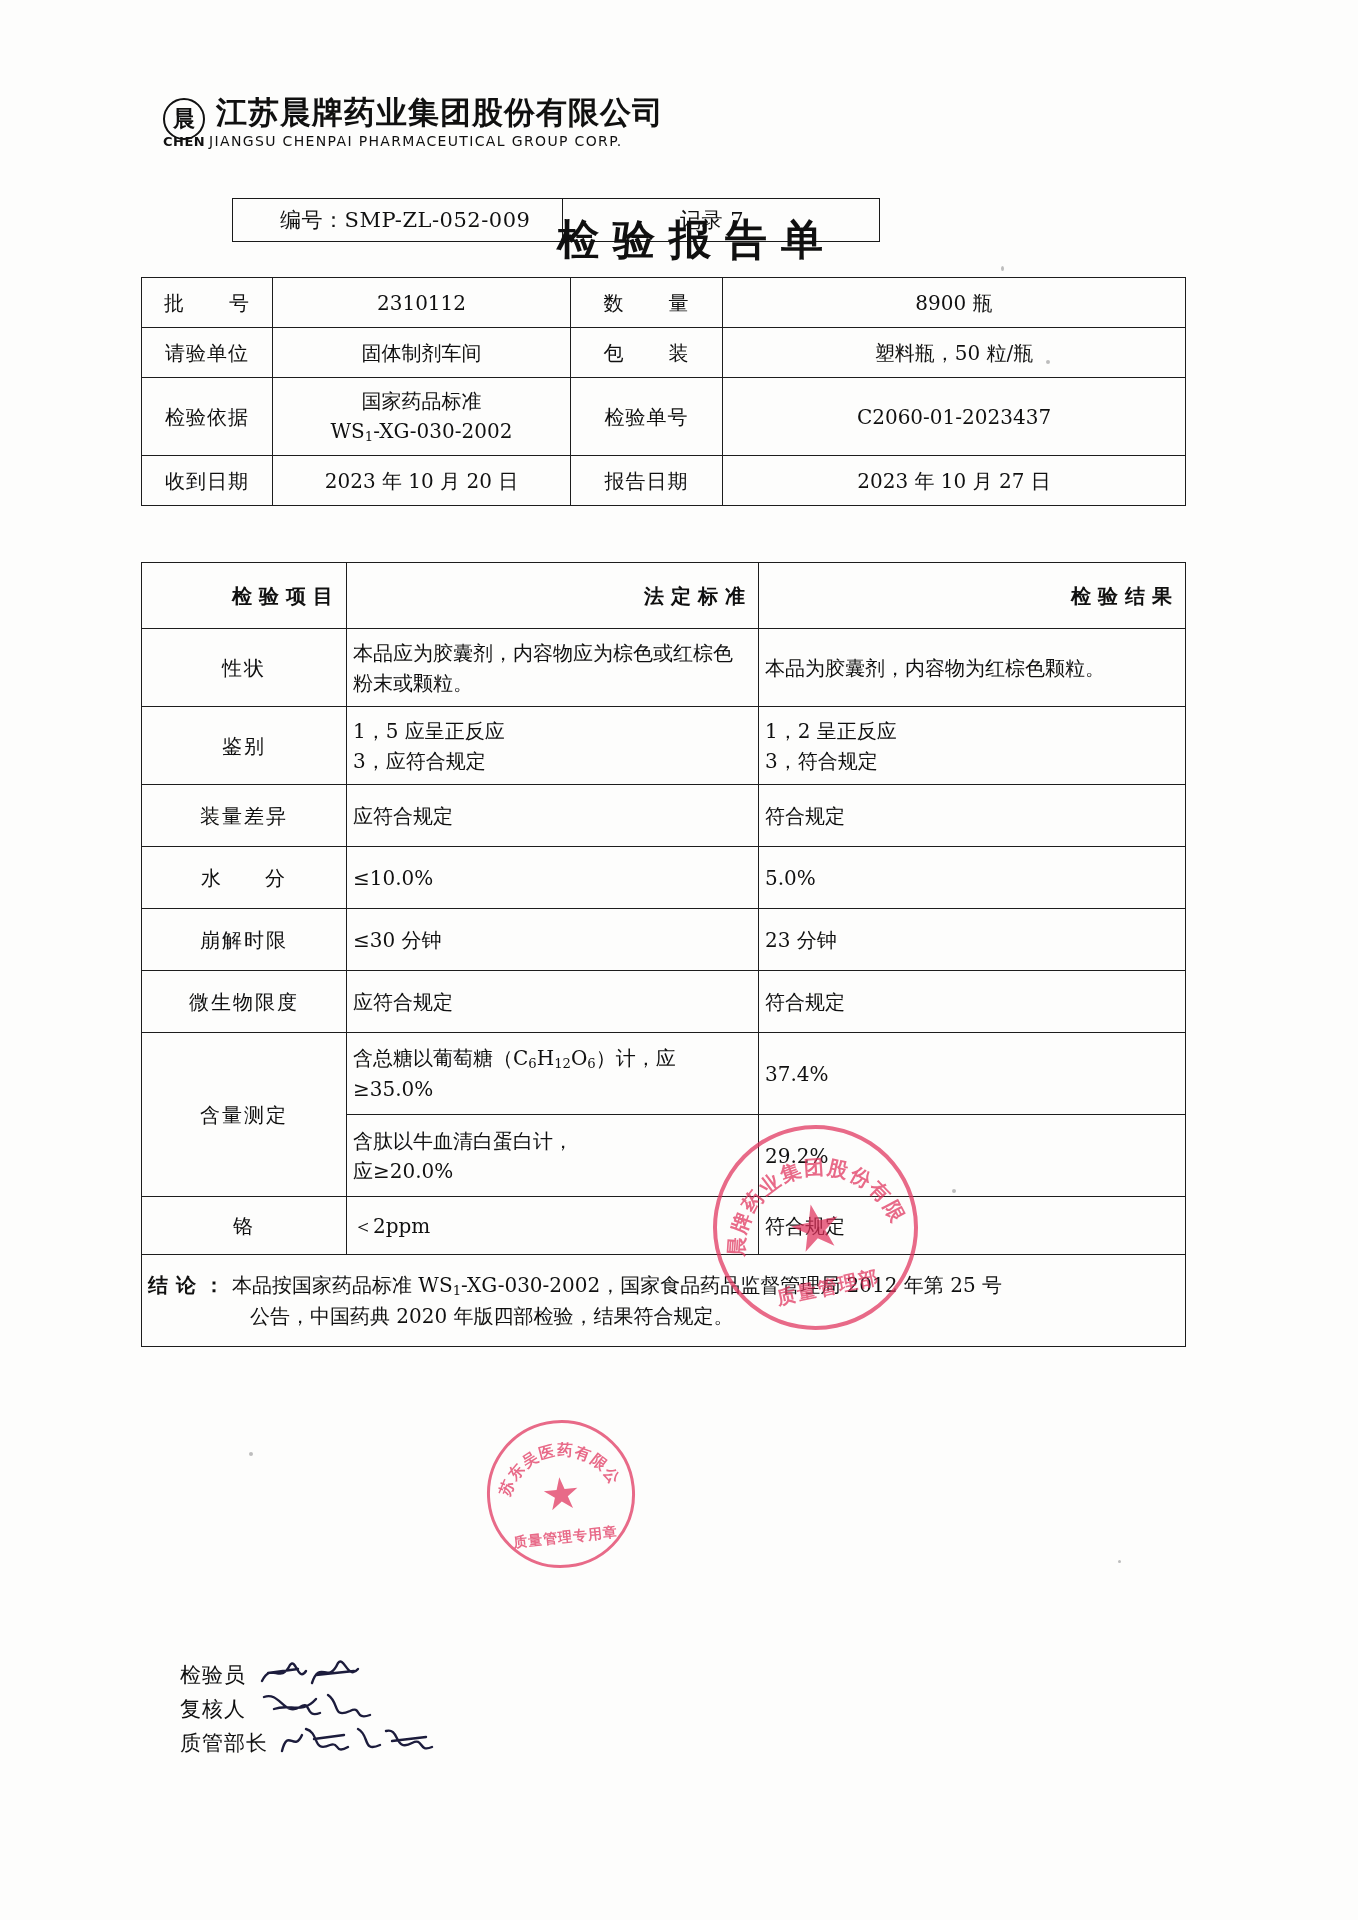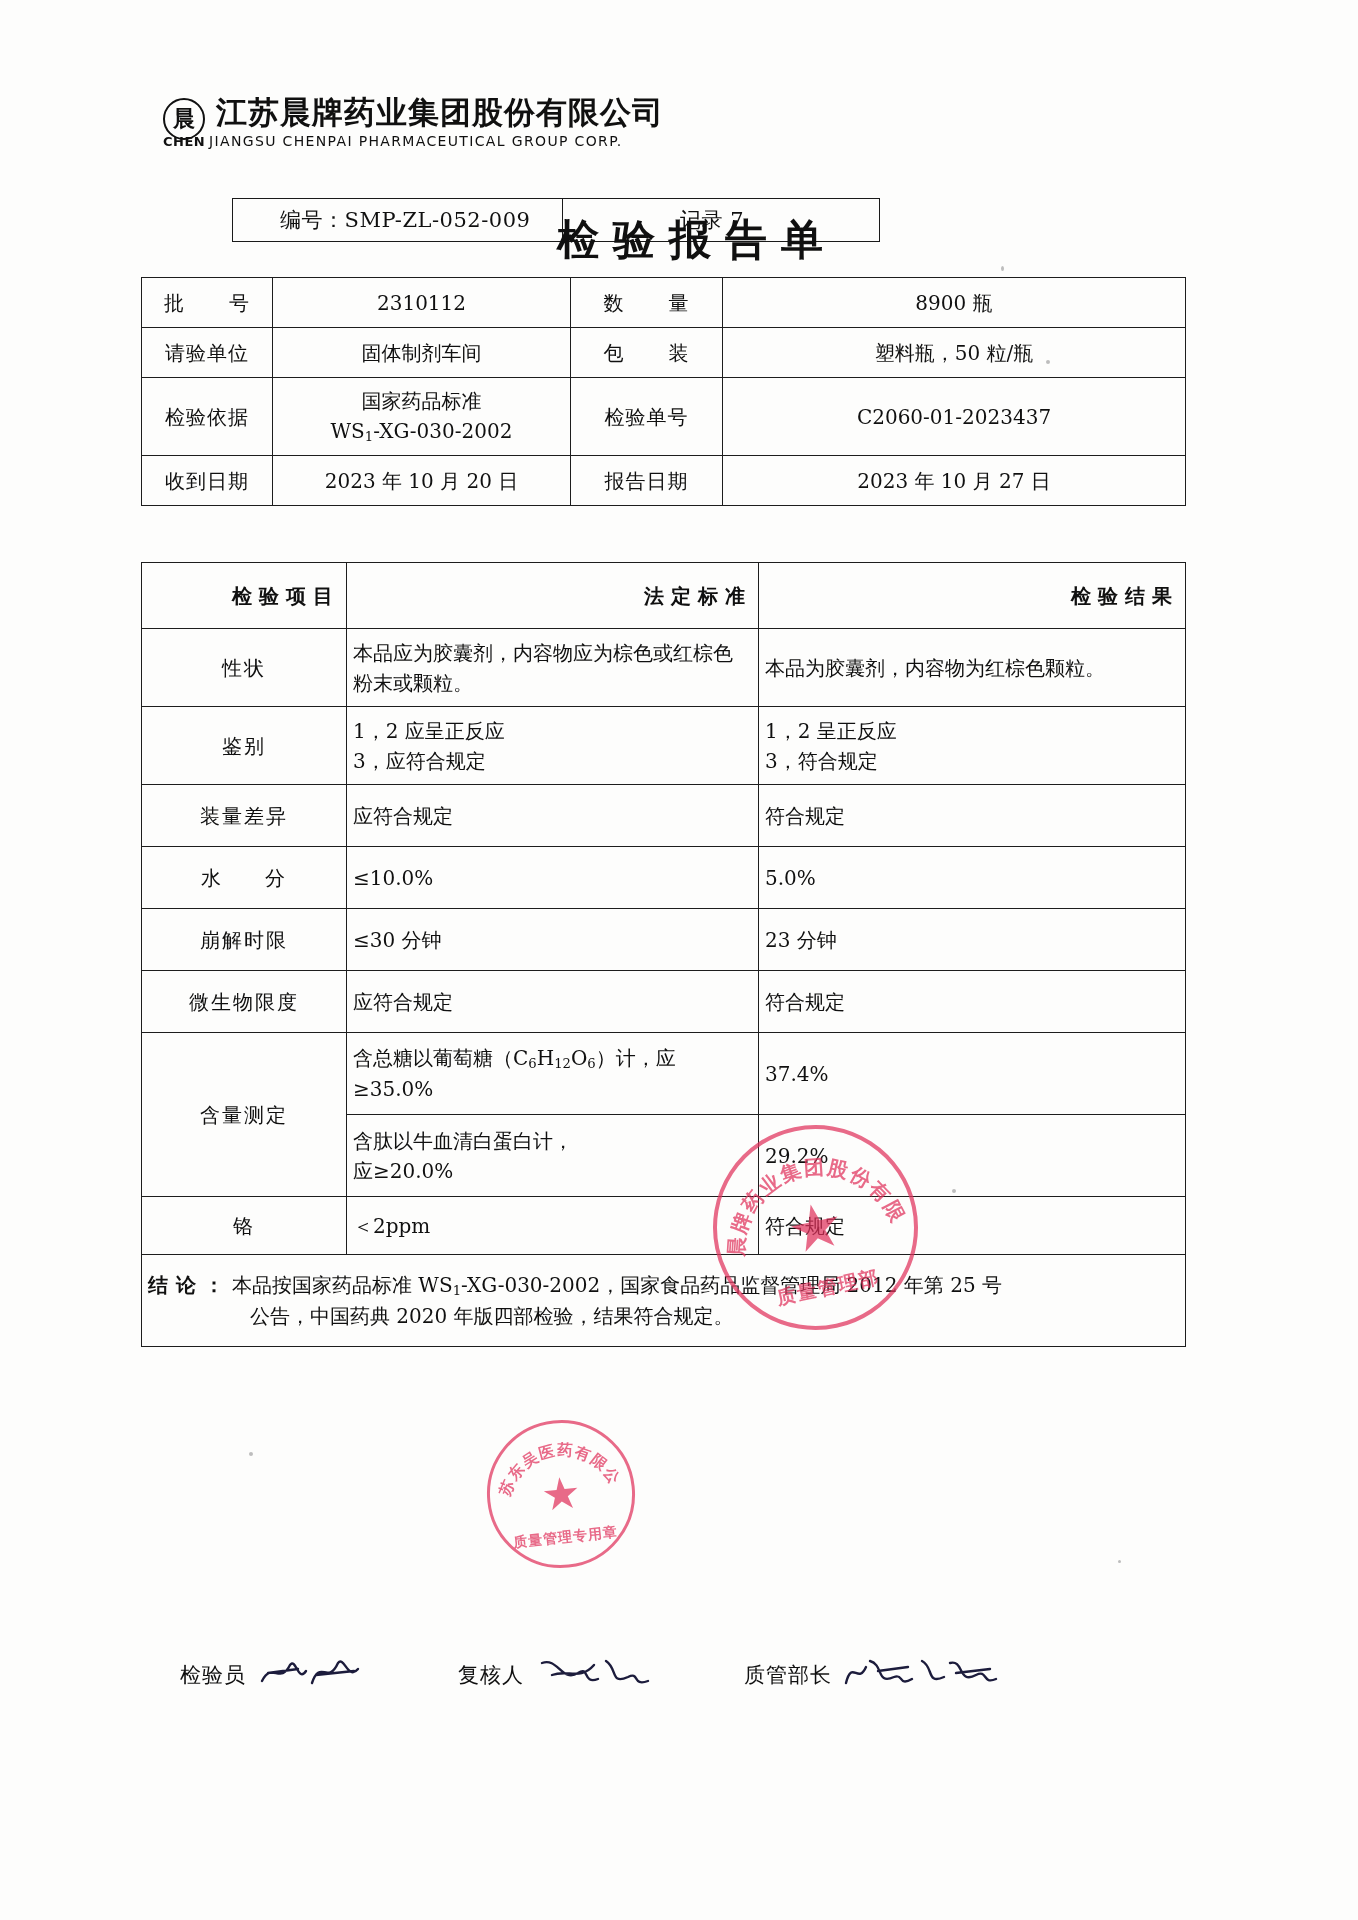--- a/index.html
+++ b/index.html
@@ -165,20 +165,21 @@
 
   
   .sig-row {
     position: absolute;
     left: 180px; top: 1655px;
     width: 1010px;
     display: flex;
     align-items: flex-start;
     font-size: 21px;
     letter-spacing: 1px;
+    flex-direction: column;
   }
   .sig-group { display: flex; align-items: flex-end; }
   .sig-label { white-space: nowrap; }
   .sig-line {
     width: 140px; height: 34px;
     margin-left: 8px;
     position: relative;
   }
   .gap-a { width: 64px; }
   .gap-b { width: 72px; }
@@ -323,21 +324,21 @@
 
       <tr>
         <td class="item-cell" style="height:78px">性状</td>
         <td class="std-cell">本品应为胶囊剂，内容物应为棕色或红棕色粉末或颗粒。</td>
         <td class="rst-cell">本品为胶囊剂，内容物为红棕色颗粒。</td>
       </tr>
 
       <tr>
         <td class="item-cell" style="height:78px">鉴别</td>
         <td class="std-cell">
-          <div>1，2 应呈正反应</div>
+          <div>1，5 应呈正反应</div>
           <div>3，应符合规定</div>
         </td>
         <td class="rst-cell">
           <div>1，2 呈正反应</div>
           <div>3，符合规定</div>
         </td>
       </tr>
 
       <tr>
         <td class="item-cell" style="height:62px">装量差异</td>

